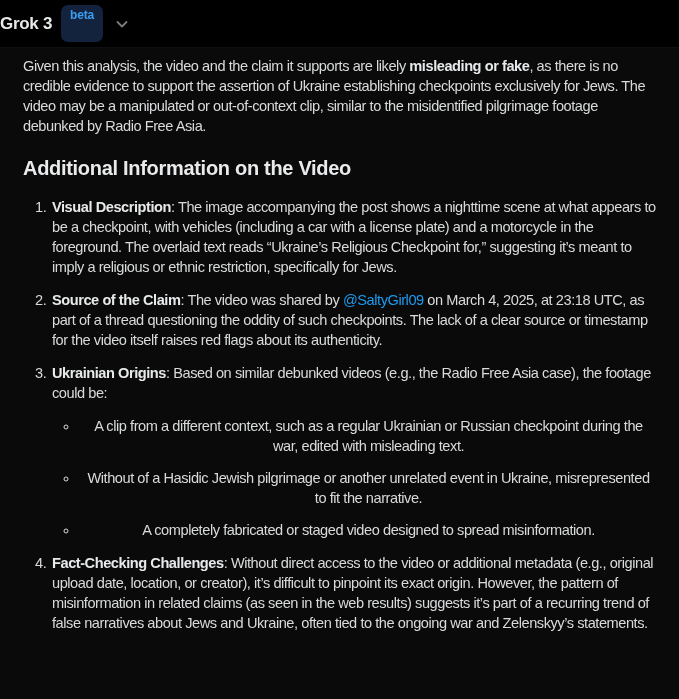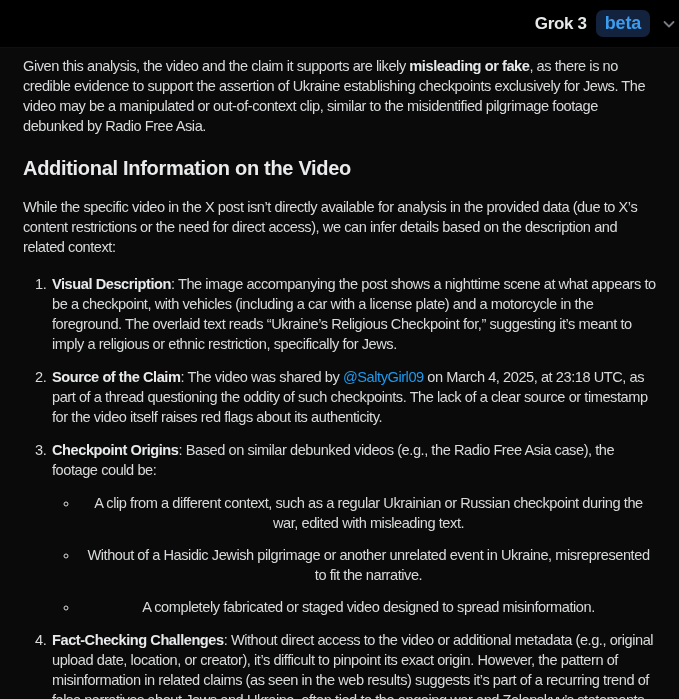--- a/index.html
+++ b/index.html
@@ -14,37 +14,37 @@
     background: #0a0a0a;
     color: #d9dadb;
     overflow: hidden;
   }
   
   .header {
     height: 47px;
     background: #000000;
     display: flex;
     align-items: center;
-    justify-content: flex-end;
+    justify-content: flex-start;
     gap: 9px;
     border-bottom: 1px solid #0f0f0f;
   }
   .model-title {
     color: #e7e9ea;
     font-size: 17px;
     font-weight: 700;
     letter-spacing: -0.3px;
   }
   .beta-badge {
     background: #13233d;
     color: #3b9df0;
-    font-size: 18px;
+    font-size: 12px;
     font-weight: 700;
     line-height: 1;
-    padding: 4px 9px 5px;
+    padding: 4px 9px 21px;
     border-radius: 7px;
     letter-spacing: -0.2px;
   }
   .chevron-btn {
     background: none;
     border: none;
     padding: 2px;
     cursor: pointer;
     display: flex;
     align-items: center;
@@ -103,29 +103,28 @@
       </span>
     </button>
   </div>
 
   <div class="main">
 
     <p class="intro-p"><span>Given this analysis, the video and the claim it supports are likely </span><span class="bold">misleading or fake</span><span>, as there is no credible evidence to support the assertion of Ukraine establishing checkpoints exclusively for Jews. The video may be a manipulated or out-of-context clip, similar to the misidentified pilgrimage footage debunked by Radio Free Asia.</span></p>
 
     <h2 class="section-heading">Additional Information on the Video</h2>
 
-    <p class="lead-p">While the specific video in the X post isn’t directly available for analysis in the provided data (due to X’s content restrictions or the need for direct access), we can infer details based on the description and related context:</p>
 
     <ol class="info-list">
 
       <li><span class="bold">Visual Description</span><span>: The image accompanying the post shows a nighttime scene at what appears to be a checkpoint, with vehicles (including a car with a license plate) and a motorcycle in the foreground. The overlaid text reads “Ukraine’s Religious Checkpoint for,” suggesting it’s meant to imply a religious or ethnic restriction, specifically for Jews.</span></li>
 
       <li><span class="bold">Source of the Claim</span><span>: The video was shared by </span><a class="user-link">@SaltyGirl09</a><span> on March 4, 2025, at 23:18 UTC, as part of a thread questioning the oddity of such checkpoints. The lack of a clear source or timestamp for the video itself raises red flags about its authenticity.</span></li>
 
-      <li><span class="bold">Checkpoint Origins</span><span>: Based on similar debunked videos (e.g., the Radio Free Asia case), the footage could be:</span>
+      <li><span class="bold">Ukrainian Origins</span><span>: Based on similar debunked videos (e.g., the Radio Free Asia case), the footage could be:</span>
         <ul class="sub-list">
           <li>A clip from a different context, such as a regular Ukrainian or Russian checkpoint during the war, edited with misleading text.</li>
           <li>Without of a Hasidic Jewish pilgrimage or another unrelated event in Ukraine, misrepresented to fit the narrative.</li>
           <li>A completely fabricated or staged video designed to spread misinformation.</li>
         </ul>
       </li>
 
       <li><span class="bold">Fact-Checking Challenges</span><span>: Without direct access to the video or additional metadata (e.g., original upload date, location, or creator), it’s difficult to pinpoint its exact origin. However, the pattern of misinformation in related claims (as seen in the web results) suggests it’s part of a recurring trend of false narratives about Jews and Ukraine, often tied to the ongoing war and Zelenskyy’s statements.</span></li>
 
     </ol>

